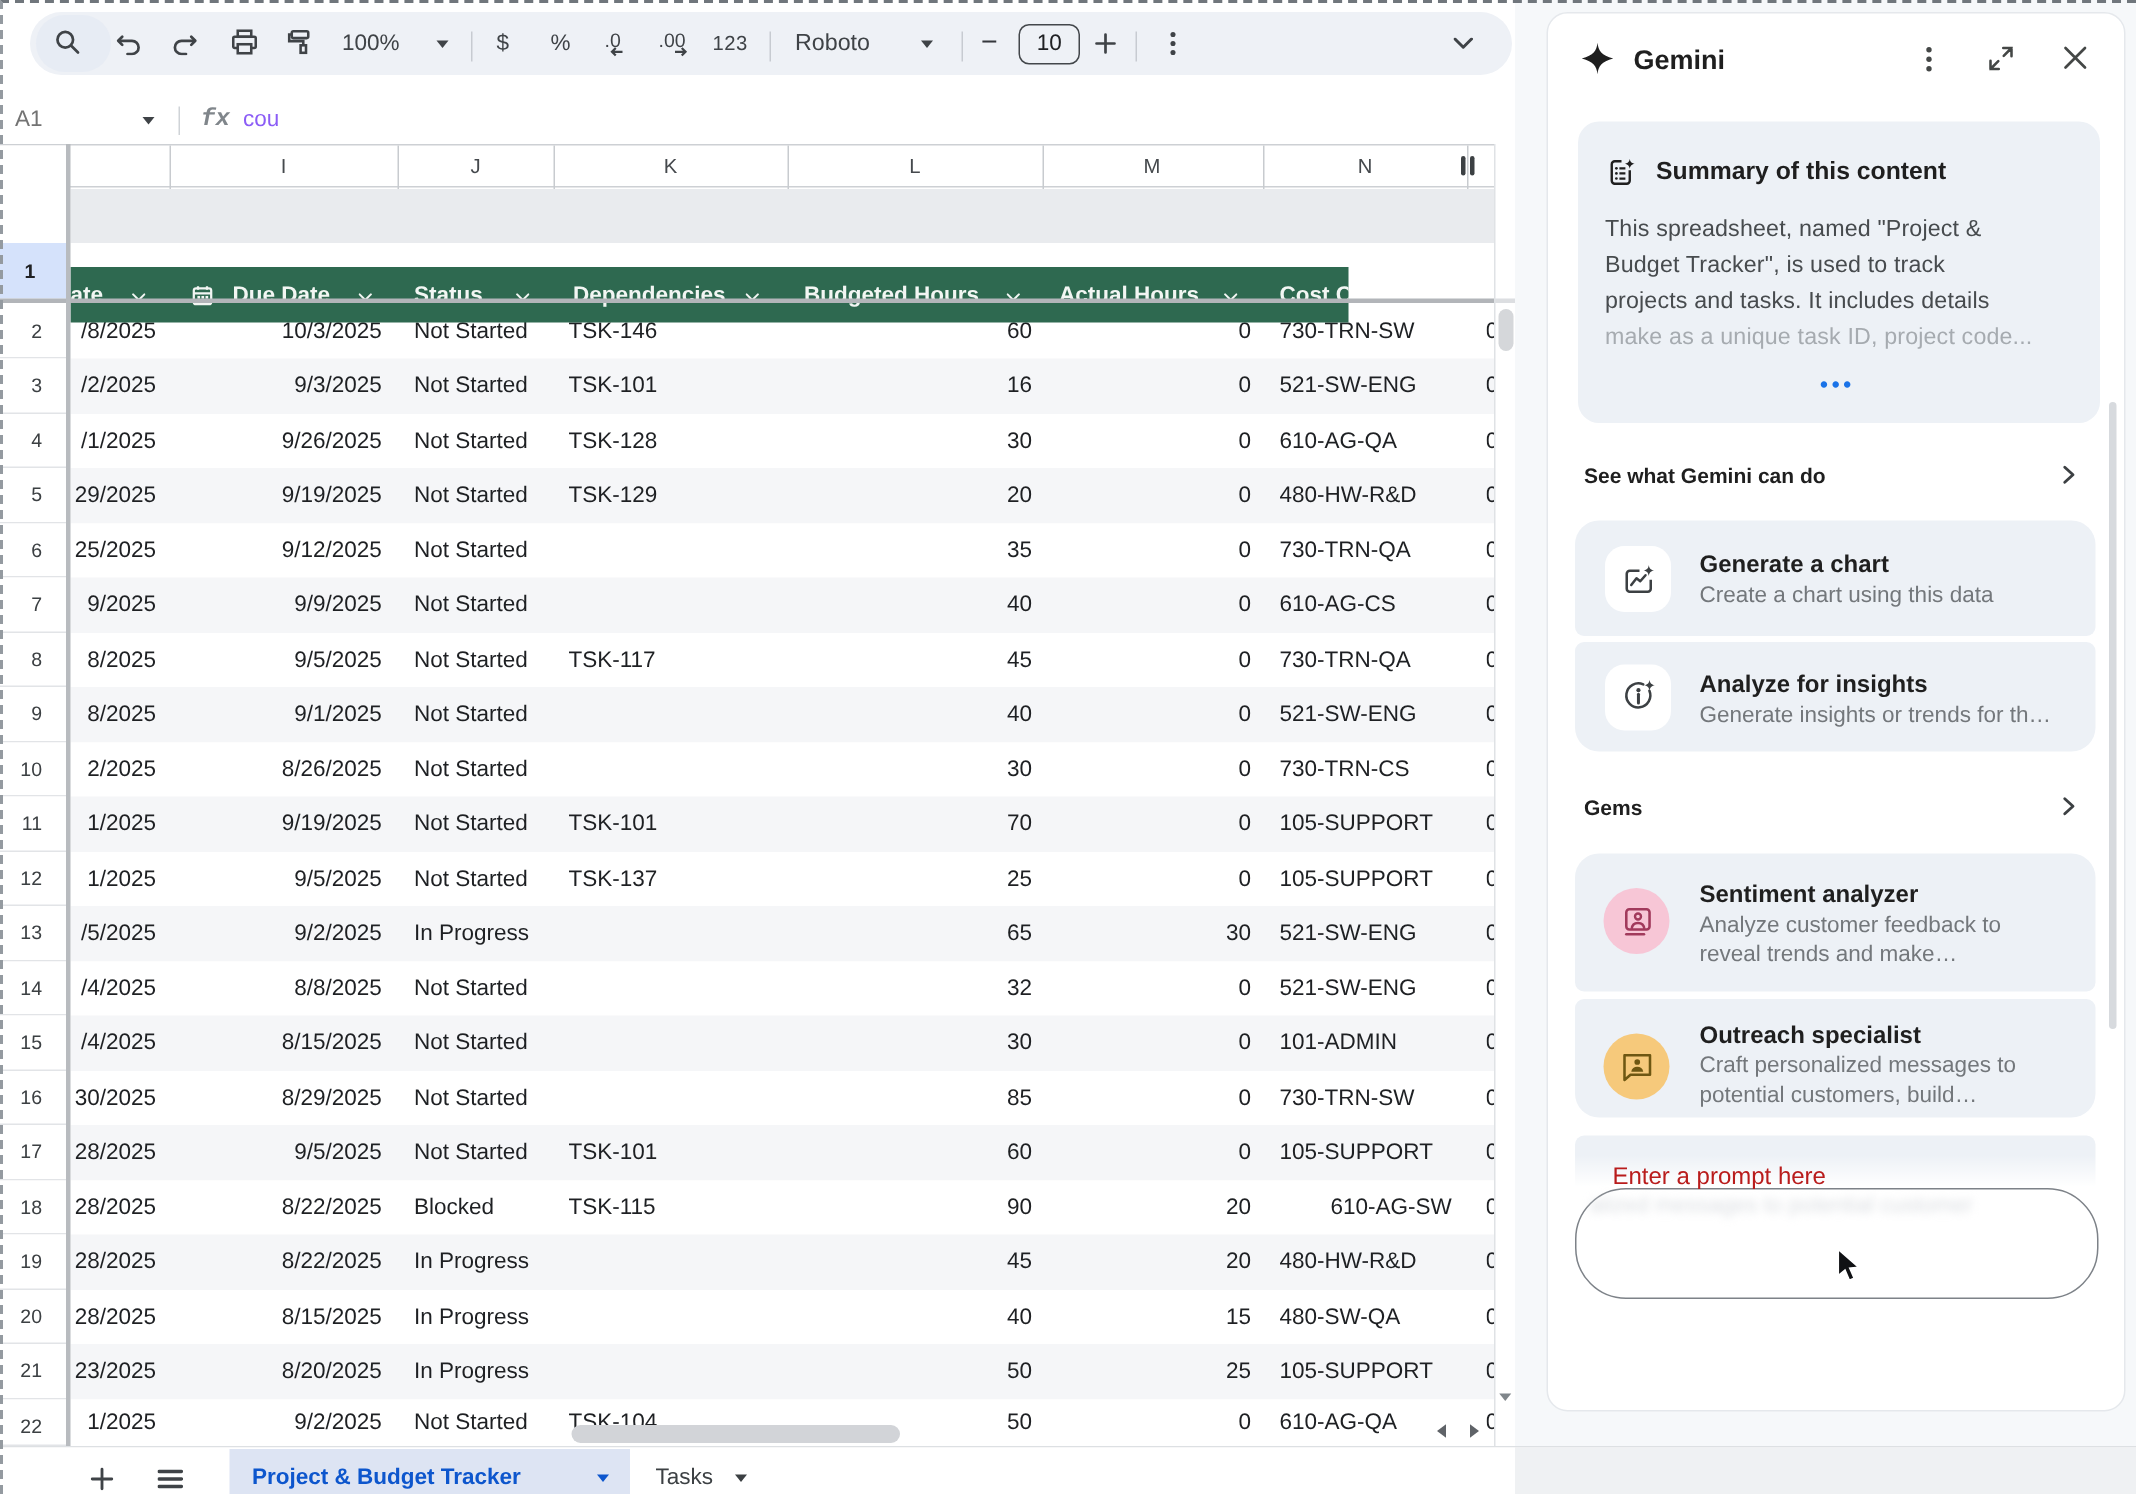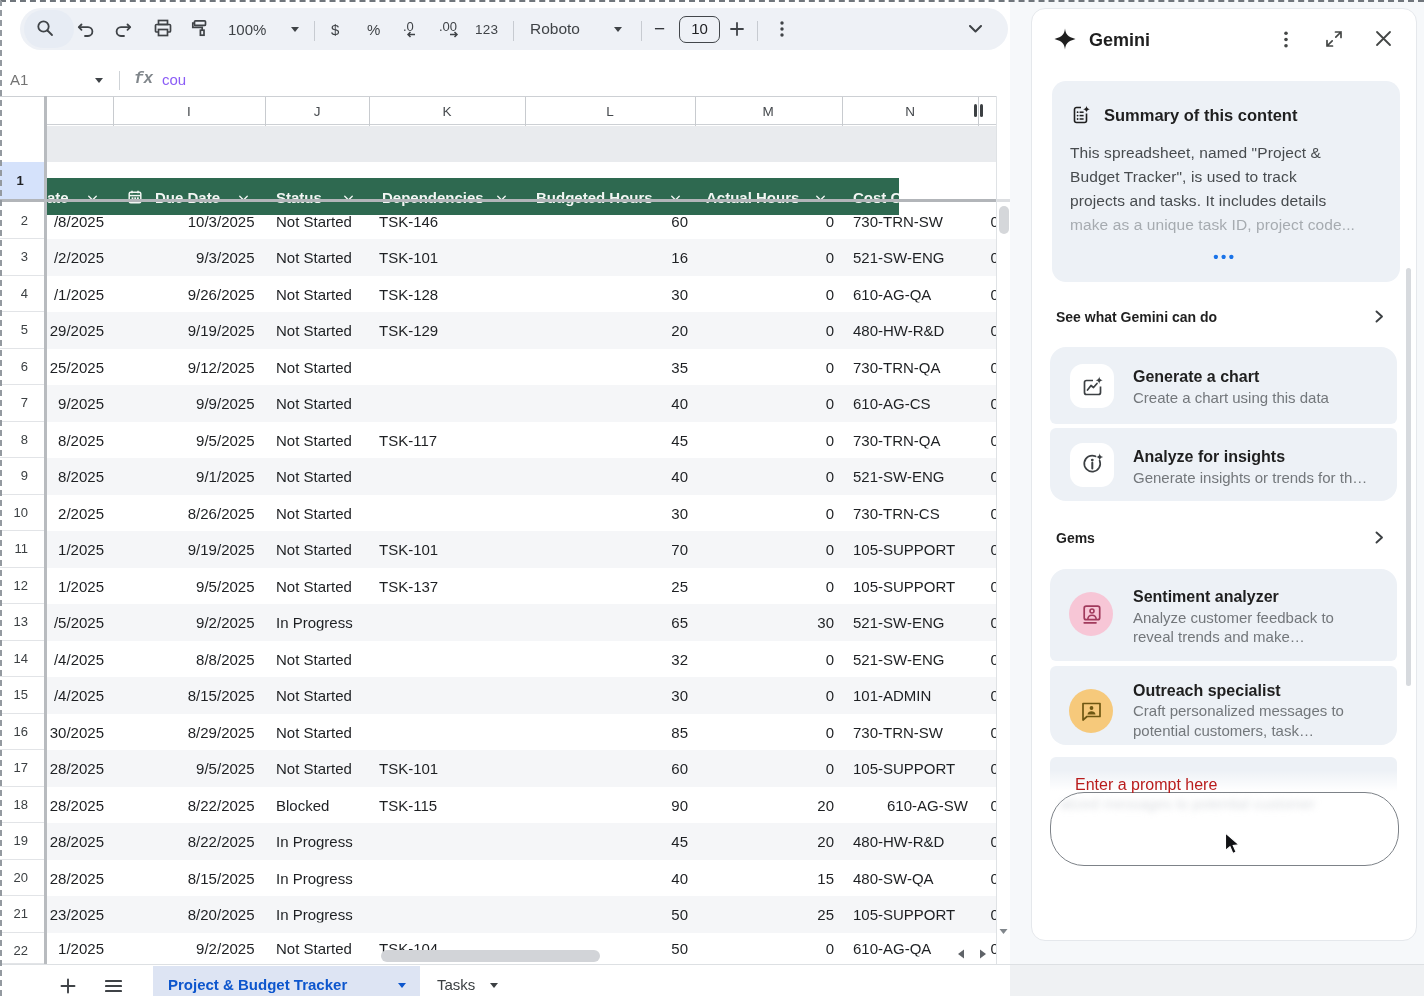--- a/index.html
+++ b/index.html
@@ -551,21 +551,21 @@
 
 <div class="pcard" style="top:665.5px;height:79px;border-radius:6px 6px 16px 16px"></div>
 <div class="gemcirc" style="top:689px;background:#f6c97b"></div>
 <svg class="abs" style="left:1080px;top:700px" width="23" height="23" viewBox="0 0 23 23">
   <path d="M3 3.5 H20 V16.5 H7 L3 20 Z" fill="none" stroke="#6e5712" stroke-width="1.7" stroke-linejoin="round"></path>
   <circle cx="11.5" cy="8" r="1.9" fill="#6e5712"></circle>
   <path d="M7.5 14.5 C7.8 12.3 9.4 11.2 11.5 11.2 C13.6 11.2 15.2 12.3 15.5 14.5 Z" fill="#6e5712"></path>
 </svg>
 <div class="ptitle" style="left:1133px;top:690.5px">Outreach specialist</div>
 <div class="psub" style="left:1133px;top:710px">Craft personalized messages to</div>
-<div class="psub" style="left:1133px;top:729.5px">potential customers, task…</div>
+<div class="psub" style="left:1133px;top:729.5px">potential customers, build…</div>
 
 <div class="pcard" style="top:757px;height:34px;border-radius:6px 6px 0 0"></div>
 <div class="abs" style="left:1040px;top:770px;width:370px;height:30px;background:linear-gradient(#ffffff00,#ffffff 70%)"></div>
 
 <div class="abs" style="left:1406px;top:268px;width:5px;height:418px;background:#d7dade;border-radius:2.5px"></div>
 
 <div class="abs" style="left:1049.5px;top:792px;width:349px;height:74px;background:#fff;border:1.3px solid #7d8288;border-radius:34px"></div>
 <div class="abs" style="left:1060px;top:795px;width:320px;height:20px;color:#dadde1;font-size:15px;filter:blur(3px);overflow:hidden;white-space:nowrap">alized messages to potential customer</div>
 <div class="abs" style="left:1075px;top:785px;font-size:16px;color:#b91c1c;transform:translateY(-50%)">Enter a prompt here</div>
 <svg class="abs" style="left:1224px;top:832px" width="17" height="24" viewBox="0 0 17 24">

